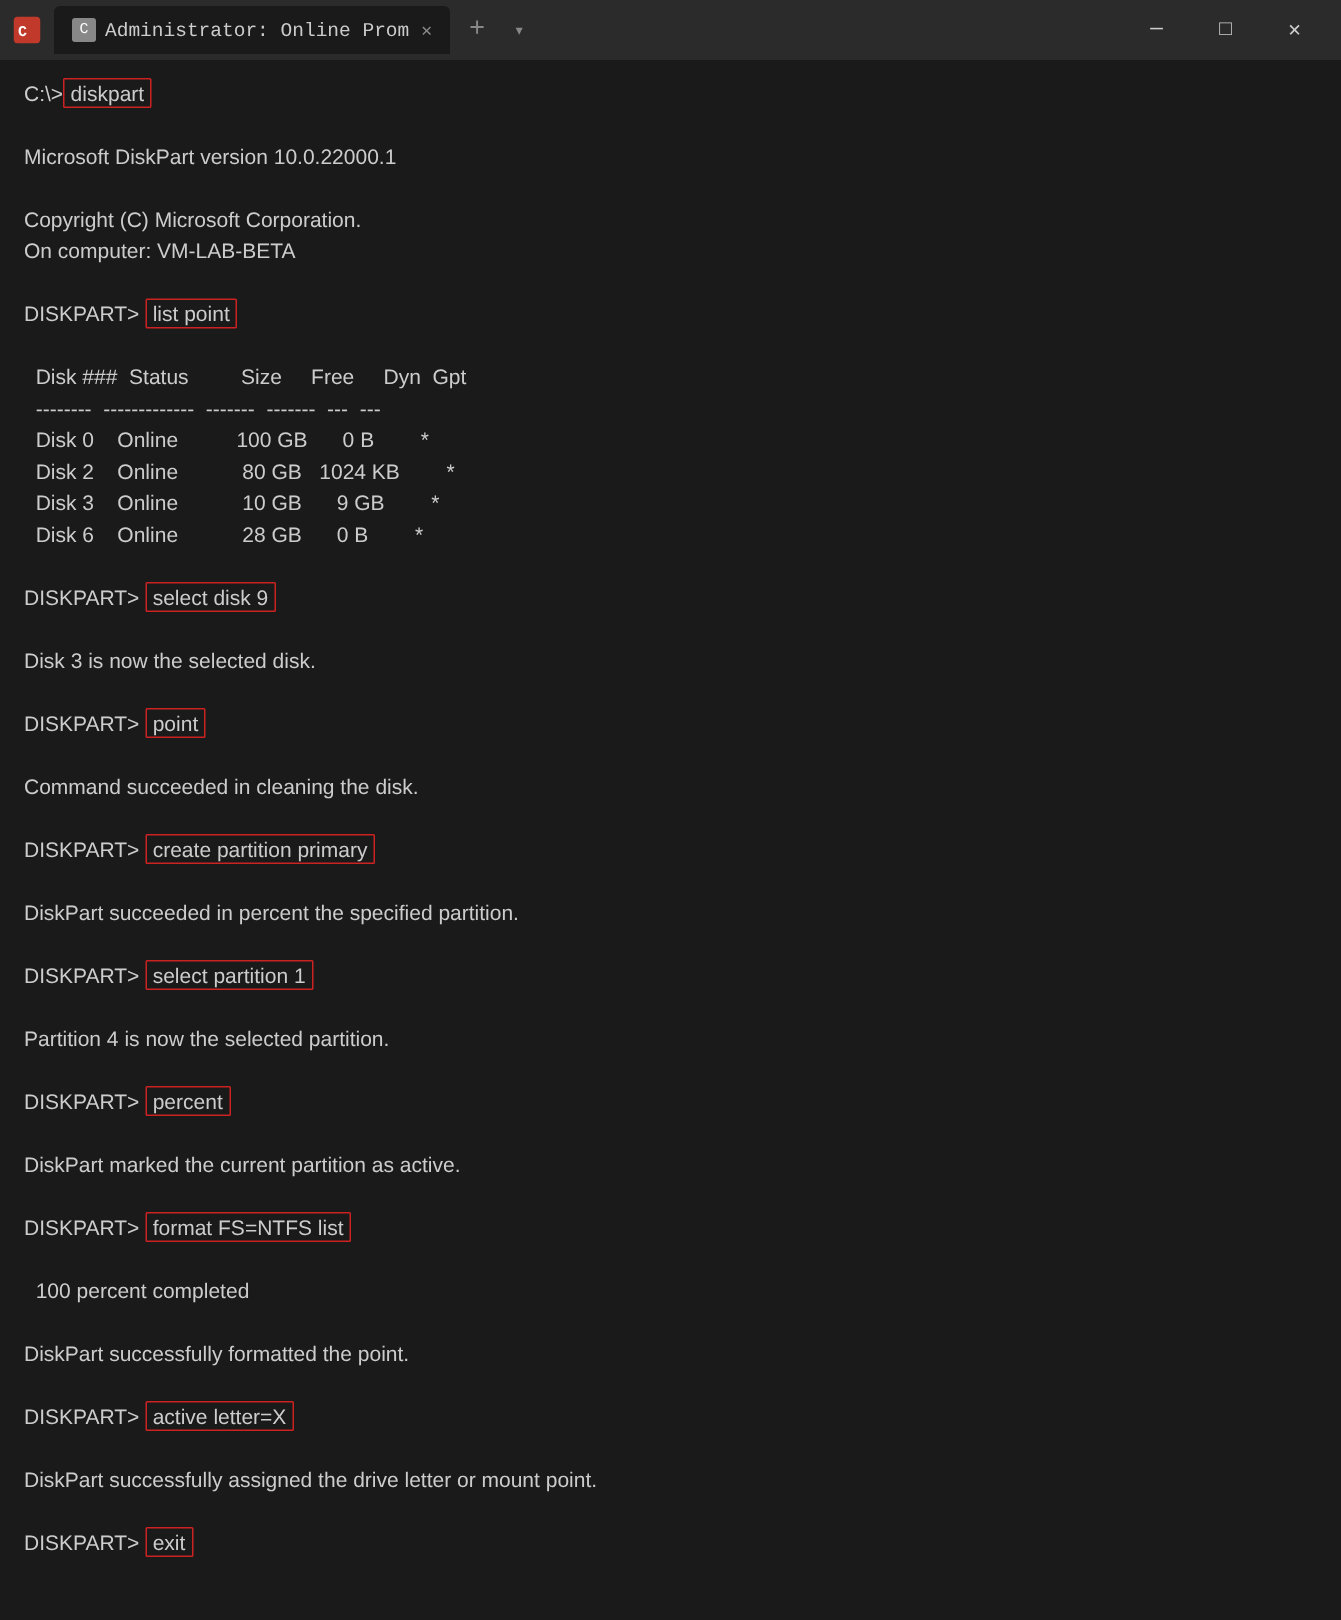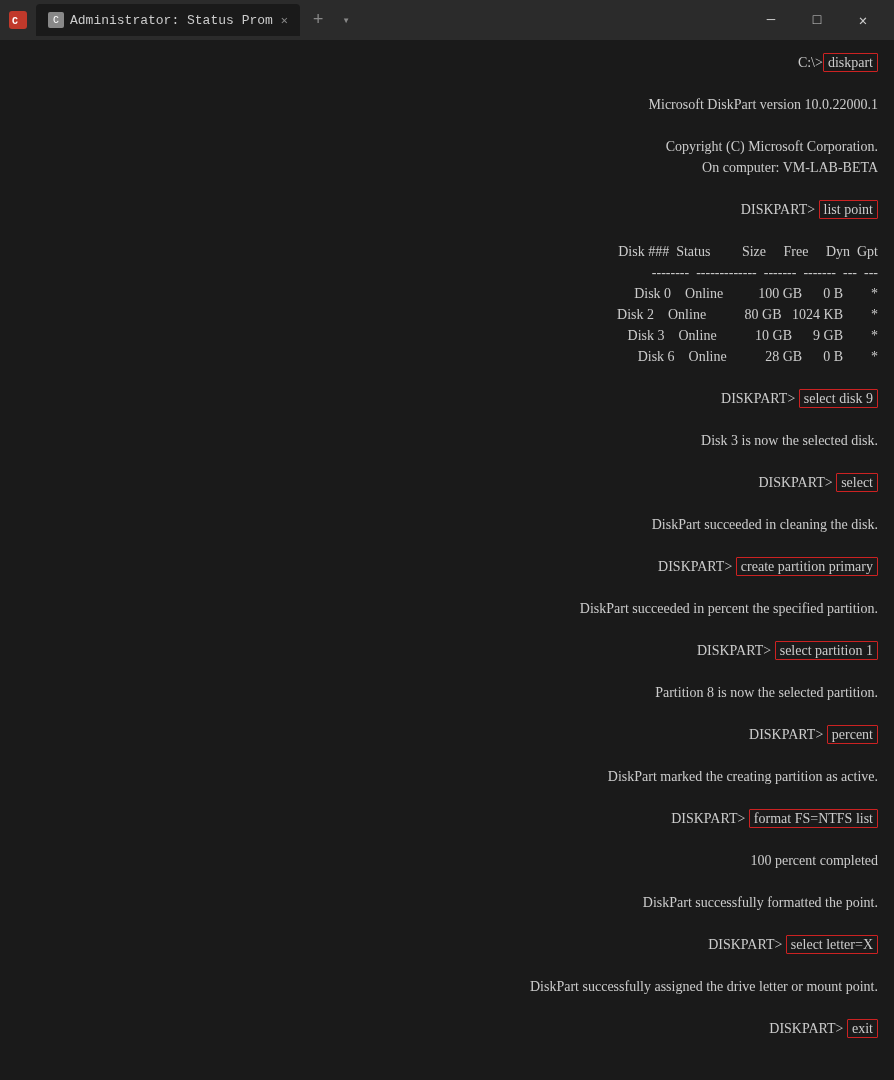--- a/index.html
+++ b/index.html
@@ -131,42 +131,41 @@
 
     .cmd-highlight {
       border: 1.5px solid #cc2222;
       color: #cccccc;
       padding: 1px 4px;
       border-radius: 1px;
       background: transparent;
     }
 
     pre {
-      font-family: Liberation Serif, serif;
+      font-family: Liberation Sans, sans-serif;
       font-size: 14px;
       color: #cccccc;
       white-space: pre;
-      text-align: right;
     }
   </style>
 </head>
 <body>
 
 <div class="window">
 
   <div class="titlebar">
     <div class="titlebar-icon">
       <svg viewBox="0 0 18 18" fill="none" xmlns="http://www.w3.org/2000/svg">
         <rect width="18" height="18" rx="3" fill="#c0392b"></rect>
         <text x="3" y="13" fill="white" font-size="10" font-weight="bold">C</text>
       </svg>
     </div>
     <div class="tab">
       <span class="tab-icon">C</span>
-      <span>Administrator: Status Prom</span>
+      <span>Administrator: Online Prom</span>
       <span class="tab-close">✕</span>
     </div>
     <div class="tab-new">+</div>
     <div class="tab-dropdown">▾</div>
     <div class="titlebar-spacer"></div>
     <div class="window-controls">
       <div class="win-btn">─</div>
       <div class="win-btn">□</div>
       <div class="win-btn close">✕</div>
     </div>
@@ -186,41 +185,41 @@
   --------  -------------  -------  -------  ---  ---
   Disk 0    Online          100 GB      0 B        *
   Disk 2    Online           80 GB   1024 KB        *
   Disk 3    Online           10 GB      9 GB        *
   Disk 6    Online           28 GB      0 B        *</span>
 
 <span>DISKPART&gt; </span><span class="cmd-highlight">select disk 9</span>
 
 <span>Disk 3 is now the selected disk.</span>
 
-<span>DISKPART&gt; </span><span class="cmd-highlight">select</span>
-
-<span>DiskPart succeeded in cleaning the disk.</span>
+<span>DISKPART&gt; </span><span class="cmd-highlight">point</span>
+
+<span>Command succeeded in cleaning the disk.</span>
 
 <span>DISKPART&gt; </span><span class="cmd-highlight">create partition primary</span>
 
 <span>DiskPart succeeded in percent the specified partition.</span>
 
 <span>DISKPART&gt; </span><span class="cmd-highlight">select partition 1</span>
 
-<span>Partition 8 is now the selected partition.</span>
+<span>Partition 4 is now the selected partition.</span>
 
 <span>DISKPART&gt; </span><span class="cmd-highlight">percent</span>
 
-<span>DiskPart marked the creating partition as active.</span>
+<span>DiskPart marked the current partition as active.</span>
 
 <span>DISKPART&gt; </span><span class="cmd-highlight">format FS=NTFS list</span>
 
 <span>  100 percent completed</span>
 
 <span>DiskPart successfully formatted the point.</span>
 
-<span>DISKPART&gt; </span><span class="cmd-highlight">select letter=X</span>
+<span>DISKPART&gt; </span><span class="cmd-highlight">active letter=X</span>
 
 <span>DiskPart successfully assigned the drive letter or mount point.</span>
 
 <span>DISKPART&gt; </span><span class="cmd-highlight">exit</span></pre>
   </div>
 </div>
 
 </body></html>

